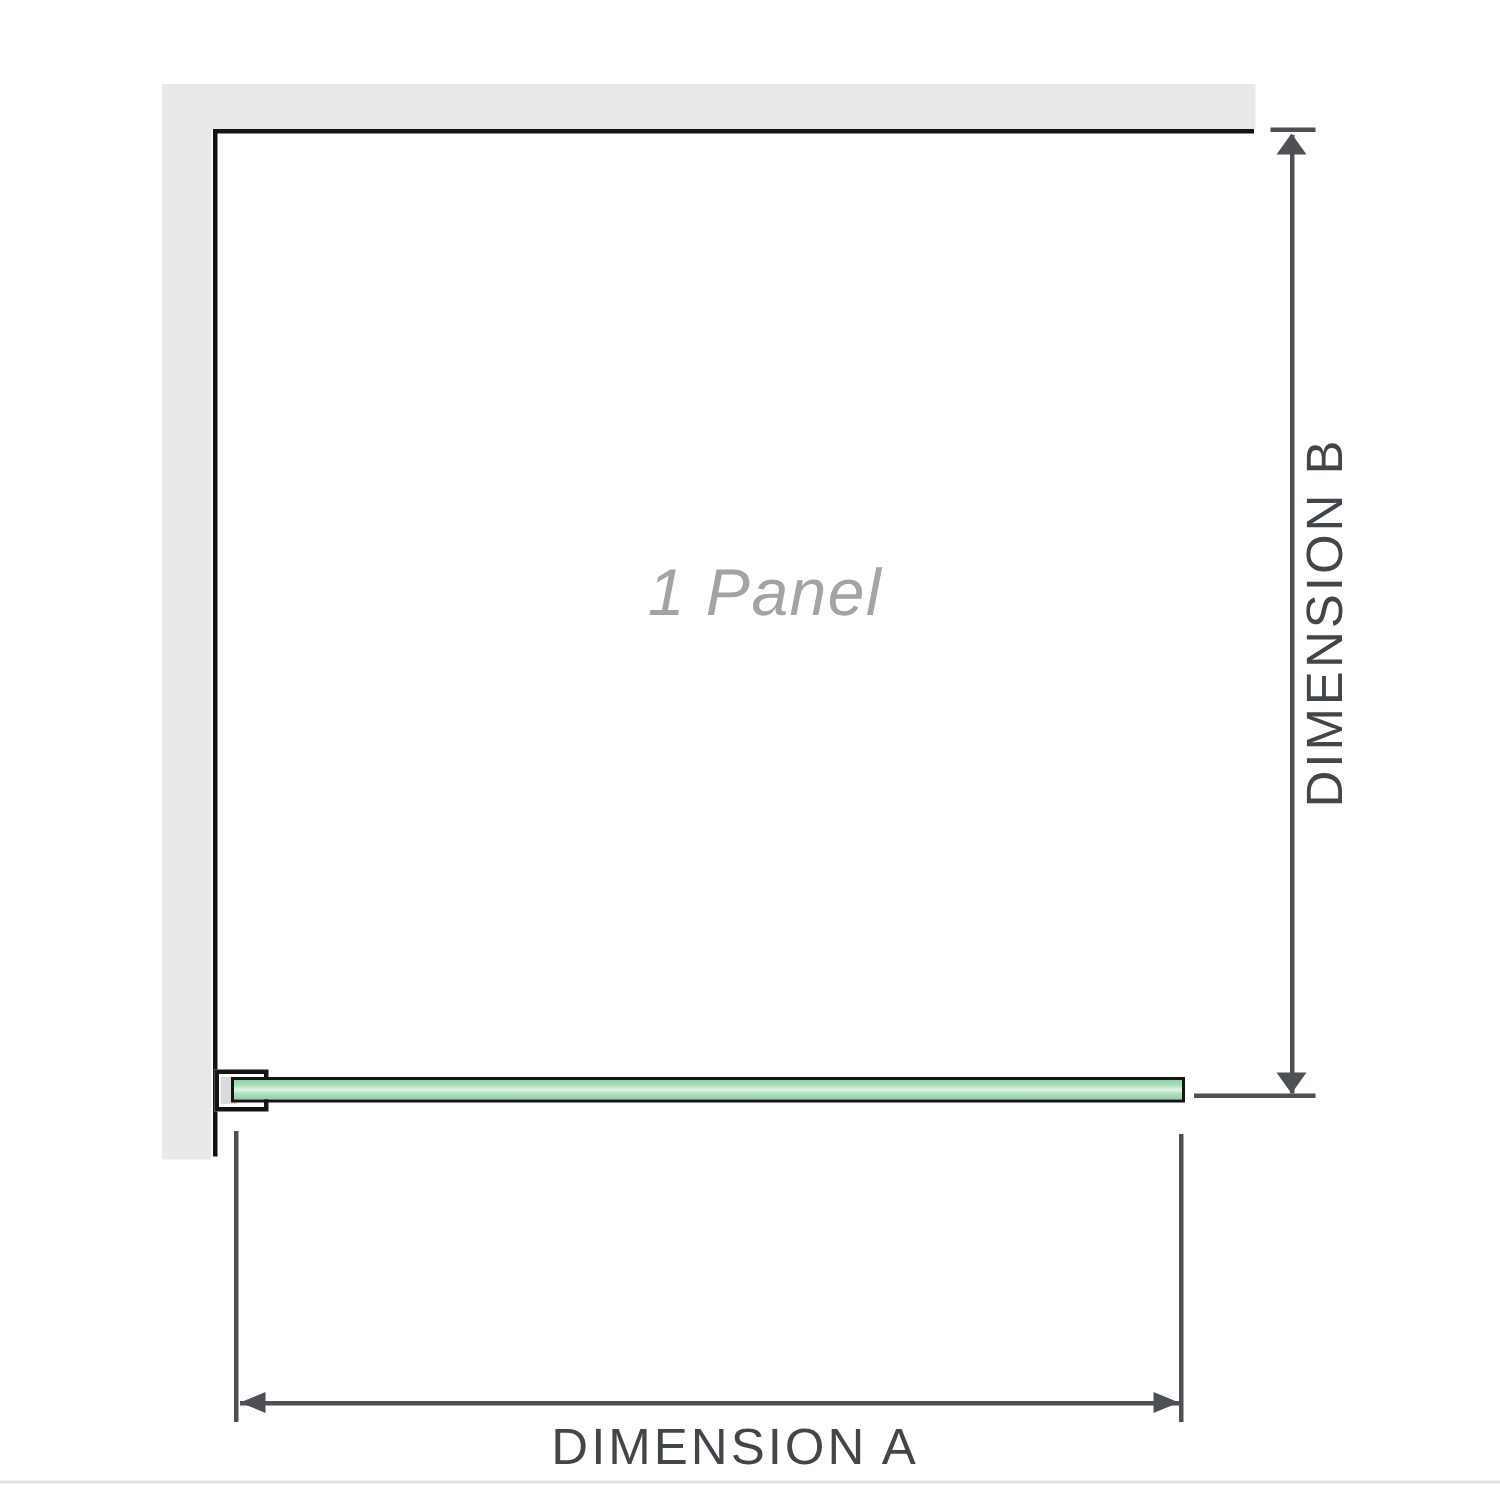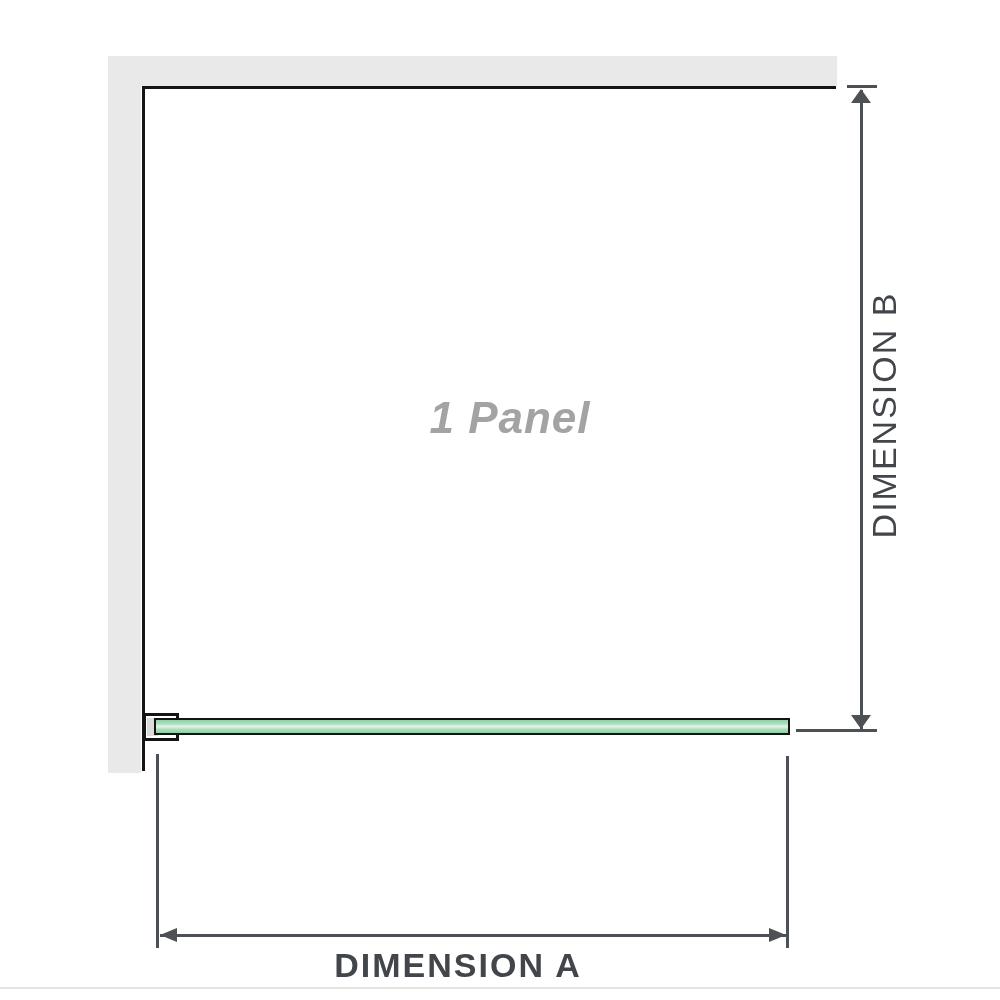--- a/index.html
+++ b/index.html
@@ -55,25 +55,25 @@
     background: linear-gradient(to bottom,
       var(--glass-edge-green) 0%,
       var(--glass-mid-green) 28%,
       var(--glass-center-green) 50%,
       var(--glass-mid-green) 72%,
       var(--glass-edge-green) 100%);
   }
 
   
   .panel-label {
-    left: 410px; top: 392px; width: 200px; height: 52px;
+    left: 410px; top: 370px; width: 200px; height: 52px;
     color: var(--panel-label-text);
     font-size: 44px;
     font-style: italic;
-    font-weight: 700;
+    font-weight: 400;
     letter-spacing: 1px;
     text-align: center;
     line-height: 52px;
     white-space: nowrap;
   }
 
   
   .dim-line-v { width: 3px; background: var(--dimension-gray); }
   .dim-line-h { height: 3px; background: var(--dimension-gray); }
 
@@ -113,24 +113,24 @@
     border-bottom: 7px solid transparent;
     border-right: 17px solid var(--dimension-gray);
   }
   .dimension-a-arrow-right {
     left: 769px; top: 928px; width: 0; height: 0;
     border-top: 7px solid transparent;
     border-bottom: 7px solid transparent;
     border-left: 17px solid var(--dimension-gray);
   }
   .dimension-a-label {
-    left: 308px; top: 946px; width: 300px;
+    left: 340px; top: 946px; width: 300px;
     color: var(--dim-label-text);
     font-size: 34px;
-    font-weight: 700;
+    font-weight: 400;
     letter-spacing: 2px;
     text-align: center;
     white-space: nowrap;
   }
 
   
   .page-separator-line {
     left: 0; top: 987px; width: 1000px; height: 2px;
     background: var(--separator-line);
   }

